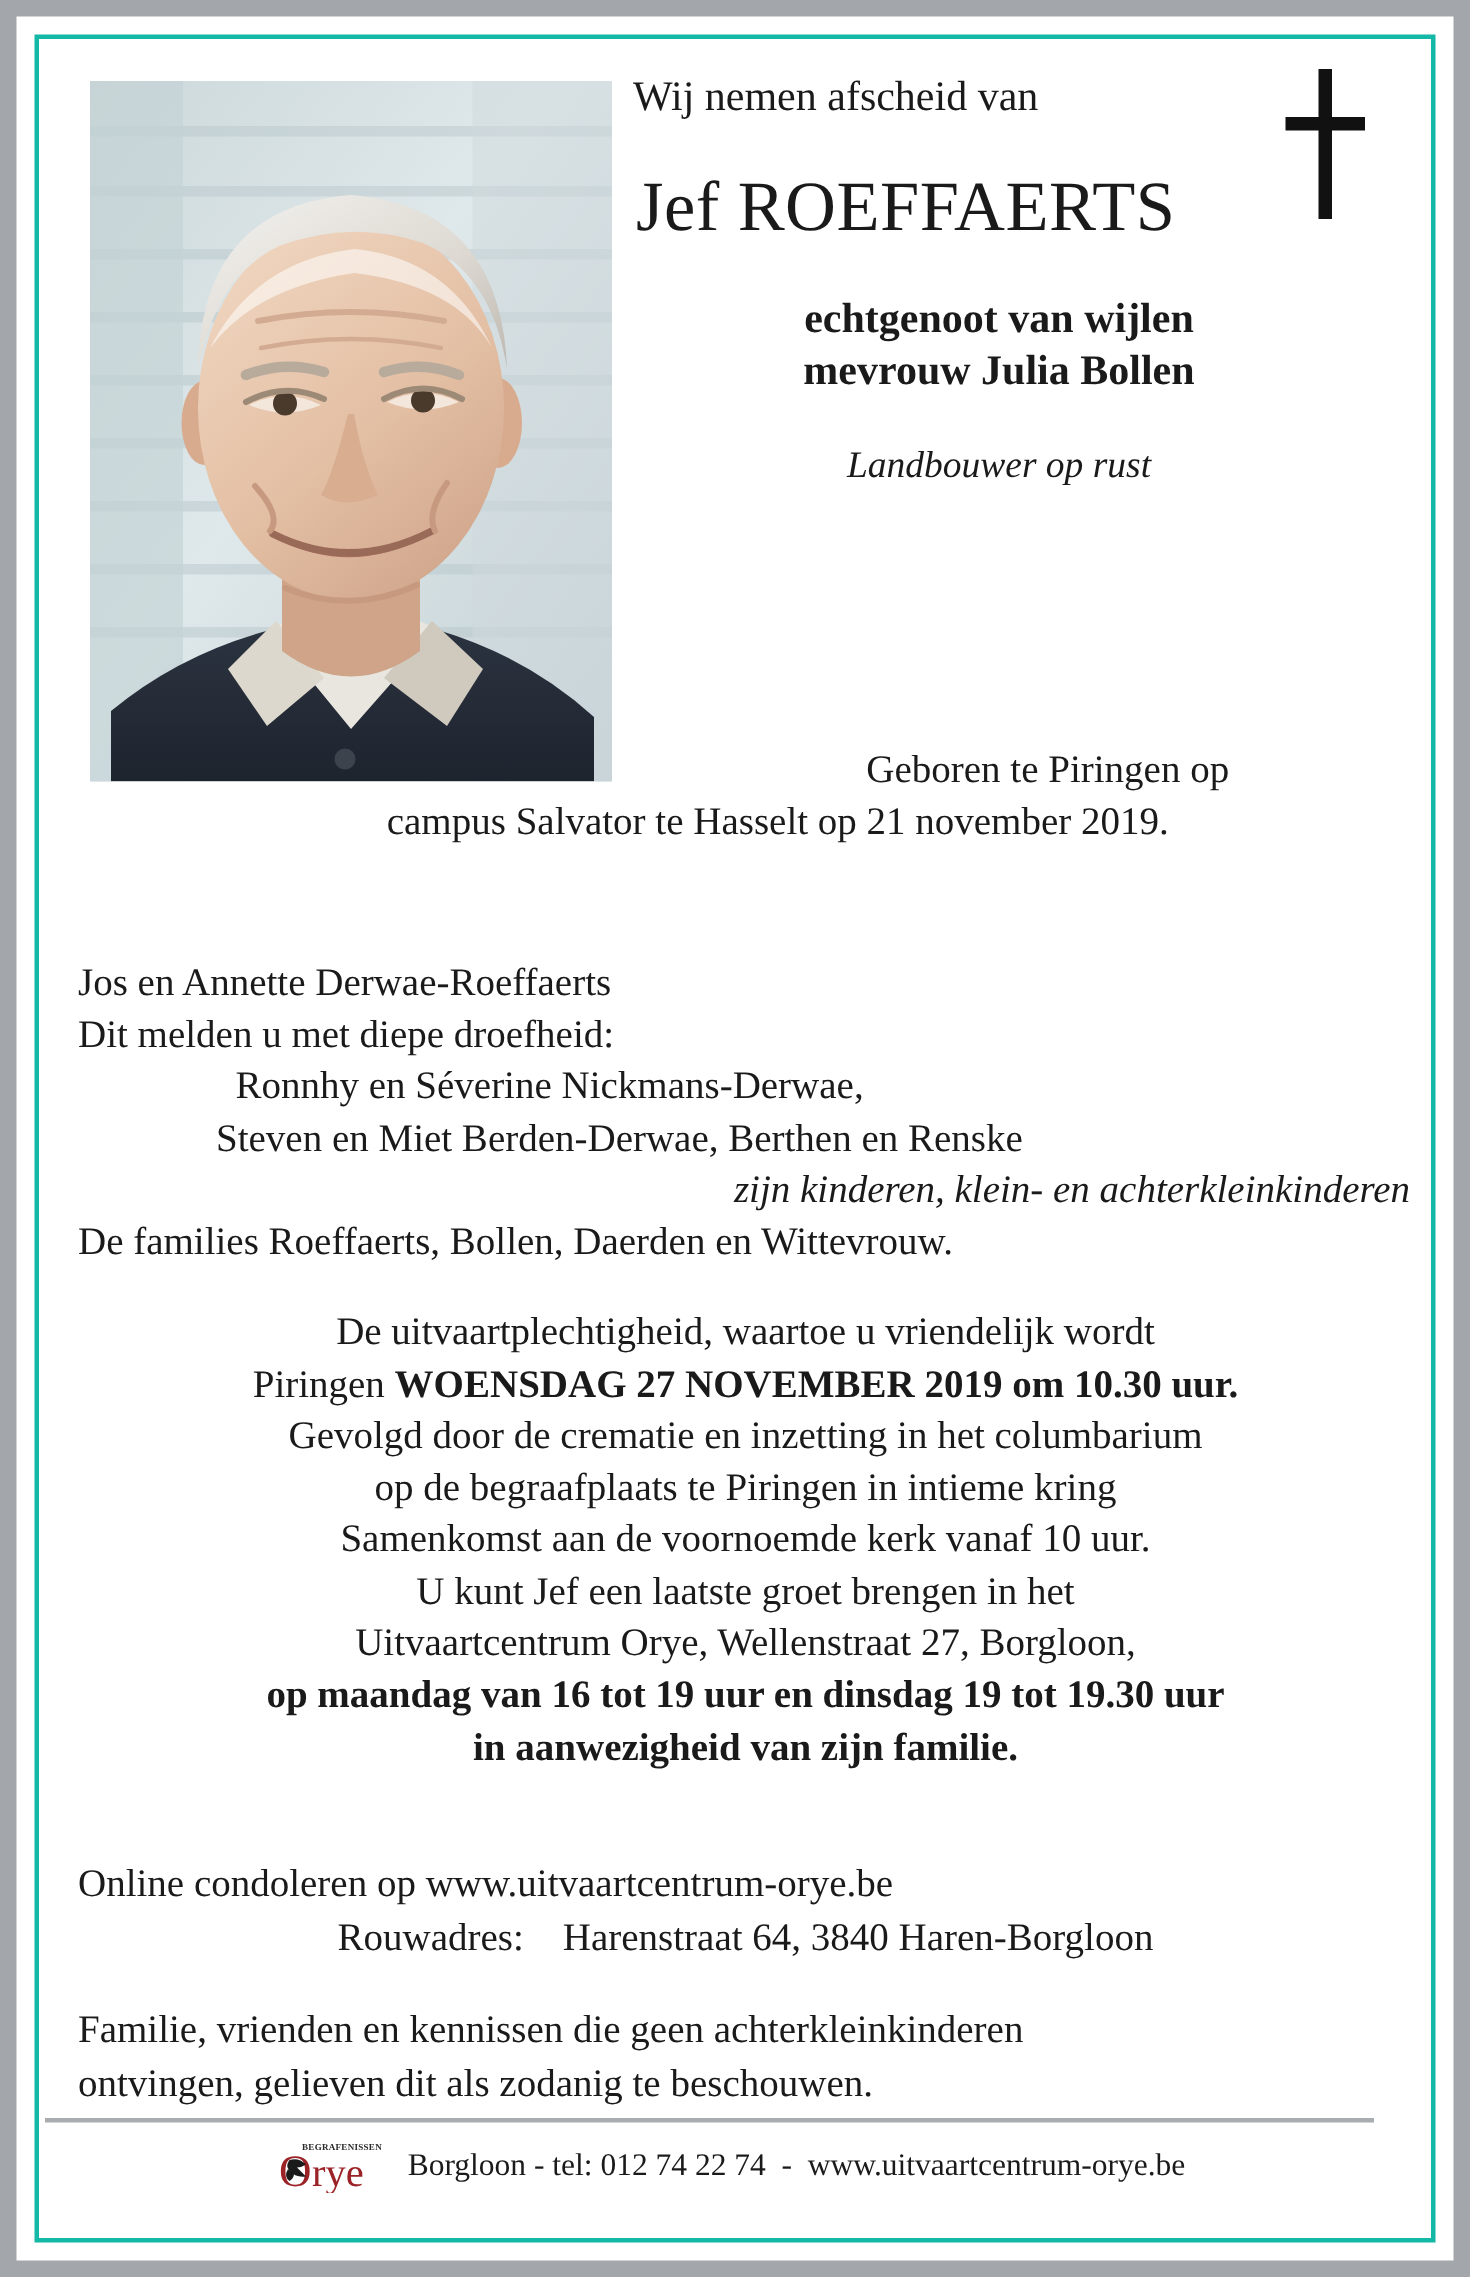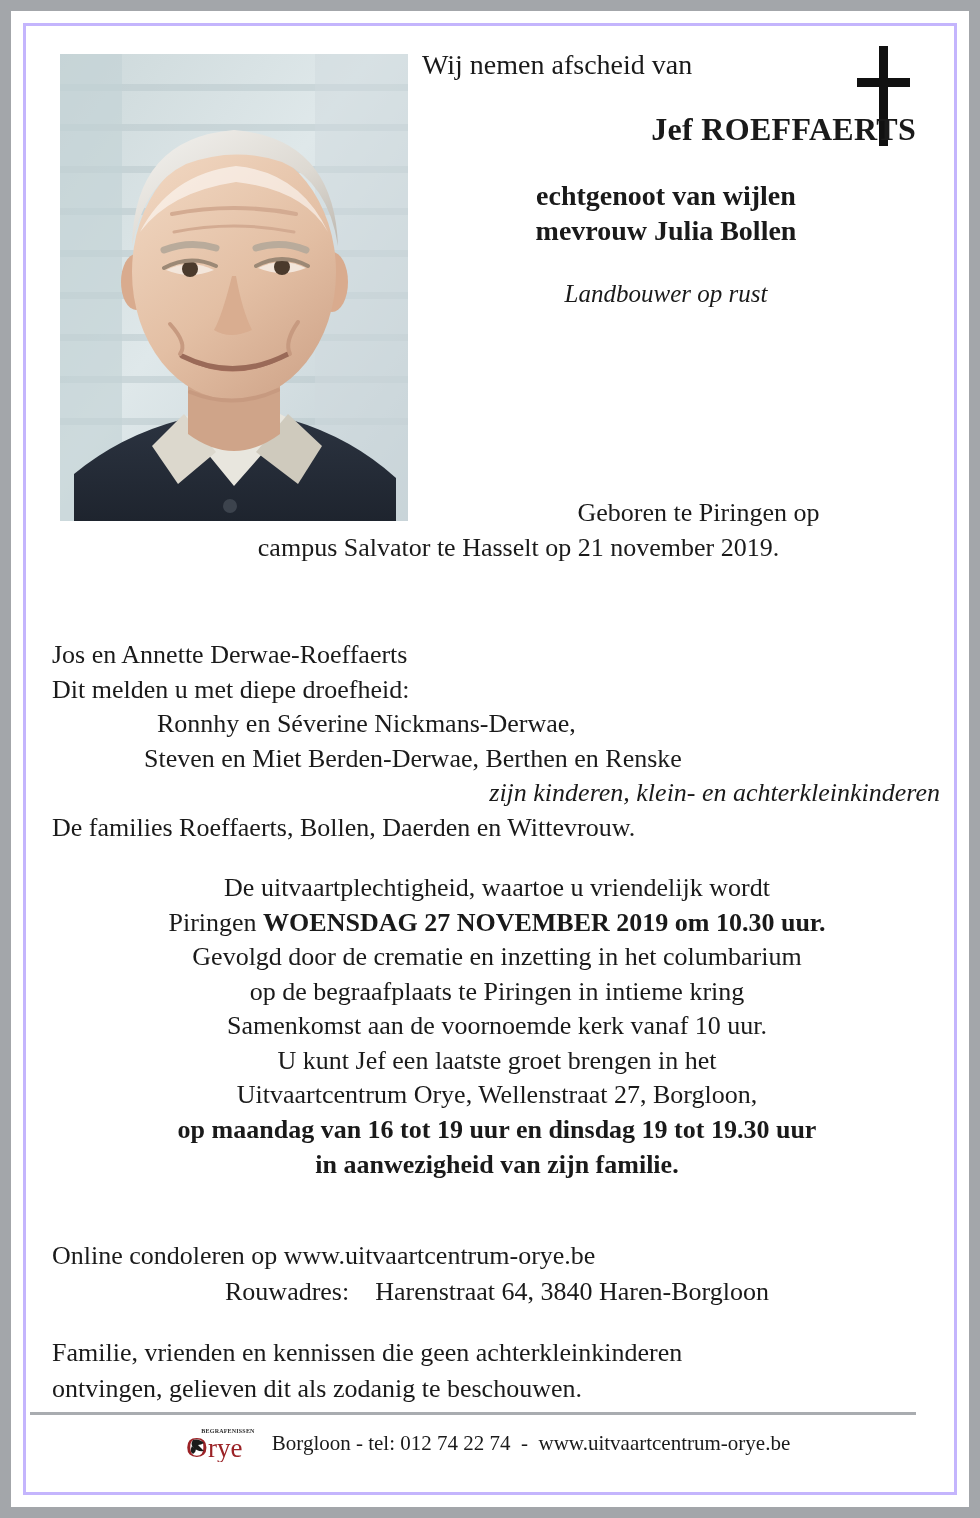--- a/index.html
+++ b/index.html
@@ -30,21 +30,21 @@
     height: 100%;
     background: #ffffff;
     box-sizing: border-box;
     padding: 12px;
   }
   .card-inner {
     width: 100%;
     height: 100%;
     background: #ffffff;
     box-sizing: border-box;
-    border: 3px solid #c4b5fd;
+    border: 3px solid #14b8a6;
     position: relative;
   }
   .card-body {
     position: absolute;
     left: 0; top: 0; right: 0; bottom: 0;
     background: #ffffff;
     box-sizing: border-box;
     padding: 0;
   }
 
@@ -92,26 +92,25 @@
     font-size: 28px;
     line-height: 1.1;
     margin: 0 0 0 6px;
   }
   .line-deheer {
     font-size: 28px;
     line-height: 1.1;
     margin: 48px 0 0 6px;
   }
   .name {
-    font-size: 32px;
-    font-weight: bold;
+    font-size: 47px;
+    font-weight: normal;
     letter-spacing: 0.3px;
     margin: 30px 0 0 8px;
     white-space: nowrap;
-    text-align: right;
   }
   .spouse {
     font-size: 28px;
     font-weight: bold;
     text-align: center;
     line-height: 1.25;
     margin: 30px 0 0 0;
   }
   .profession {
     font-size: 25px;

